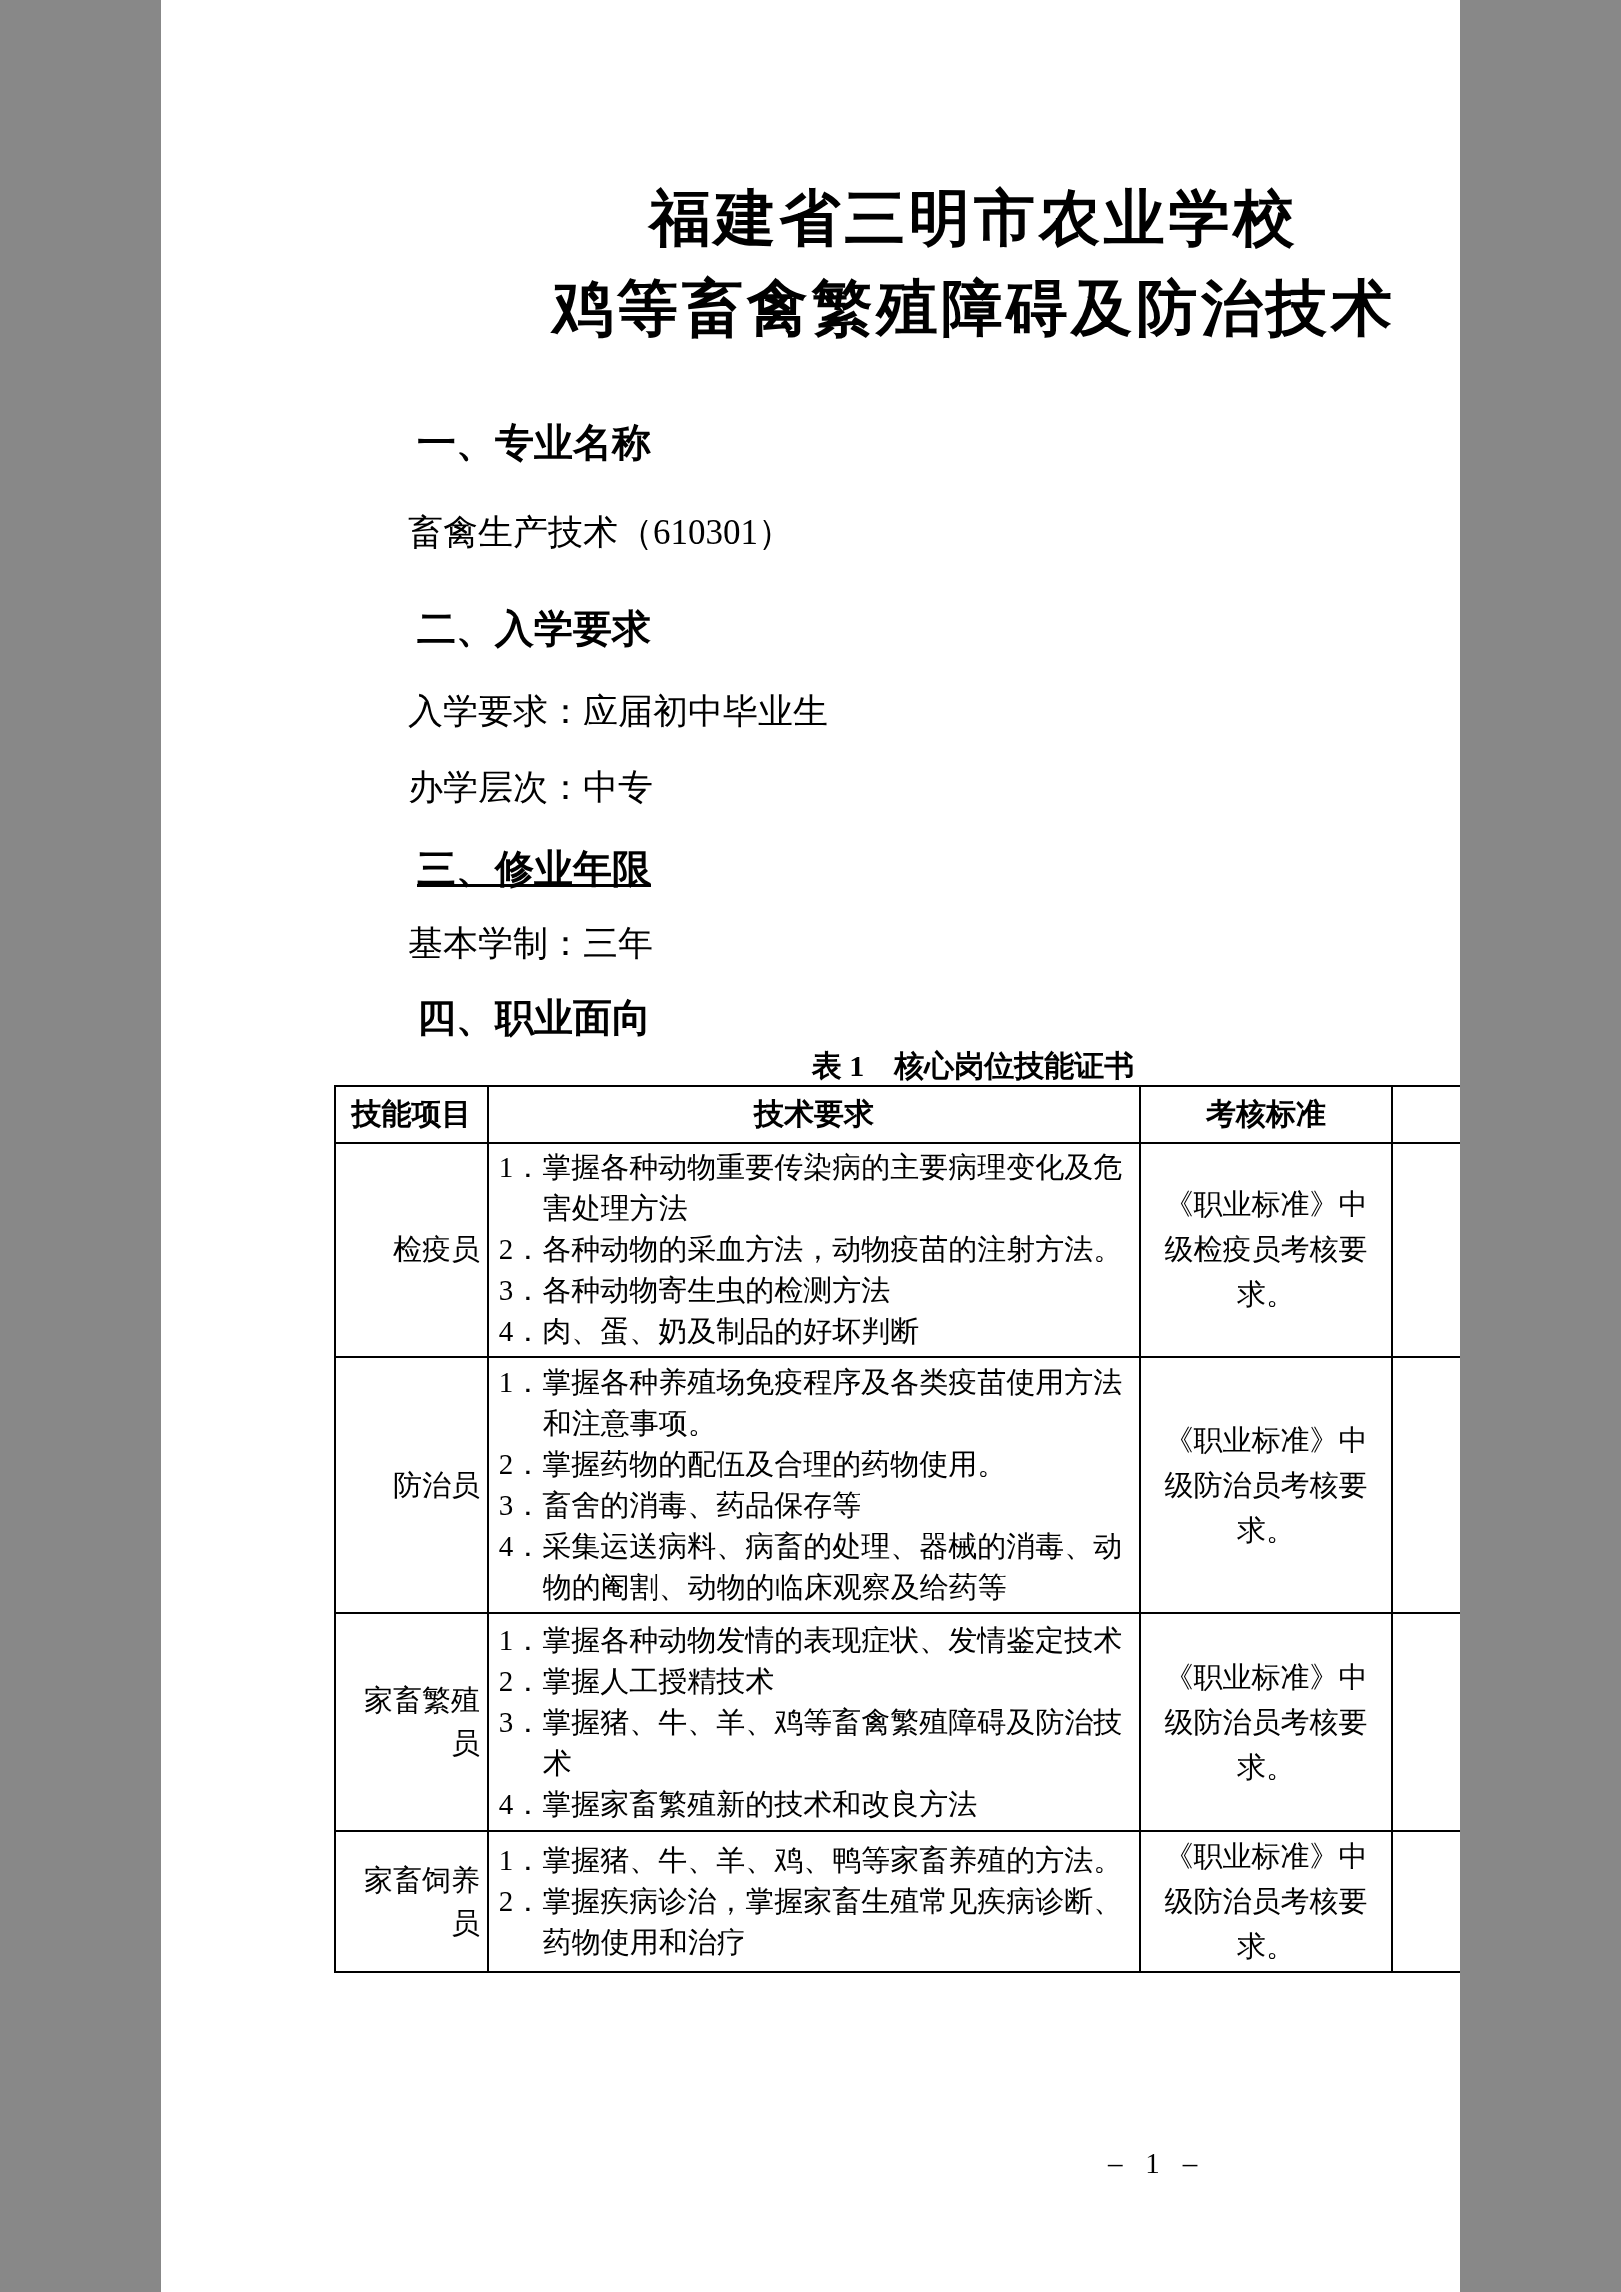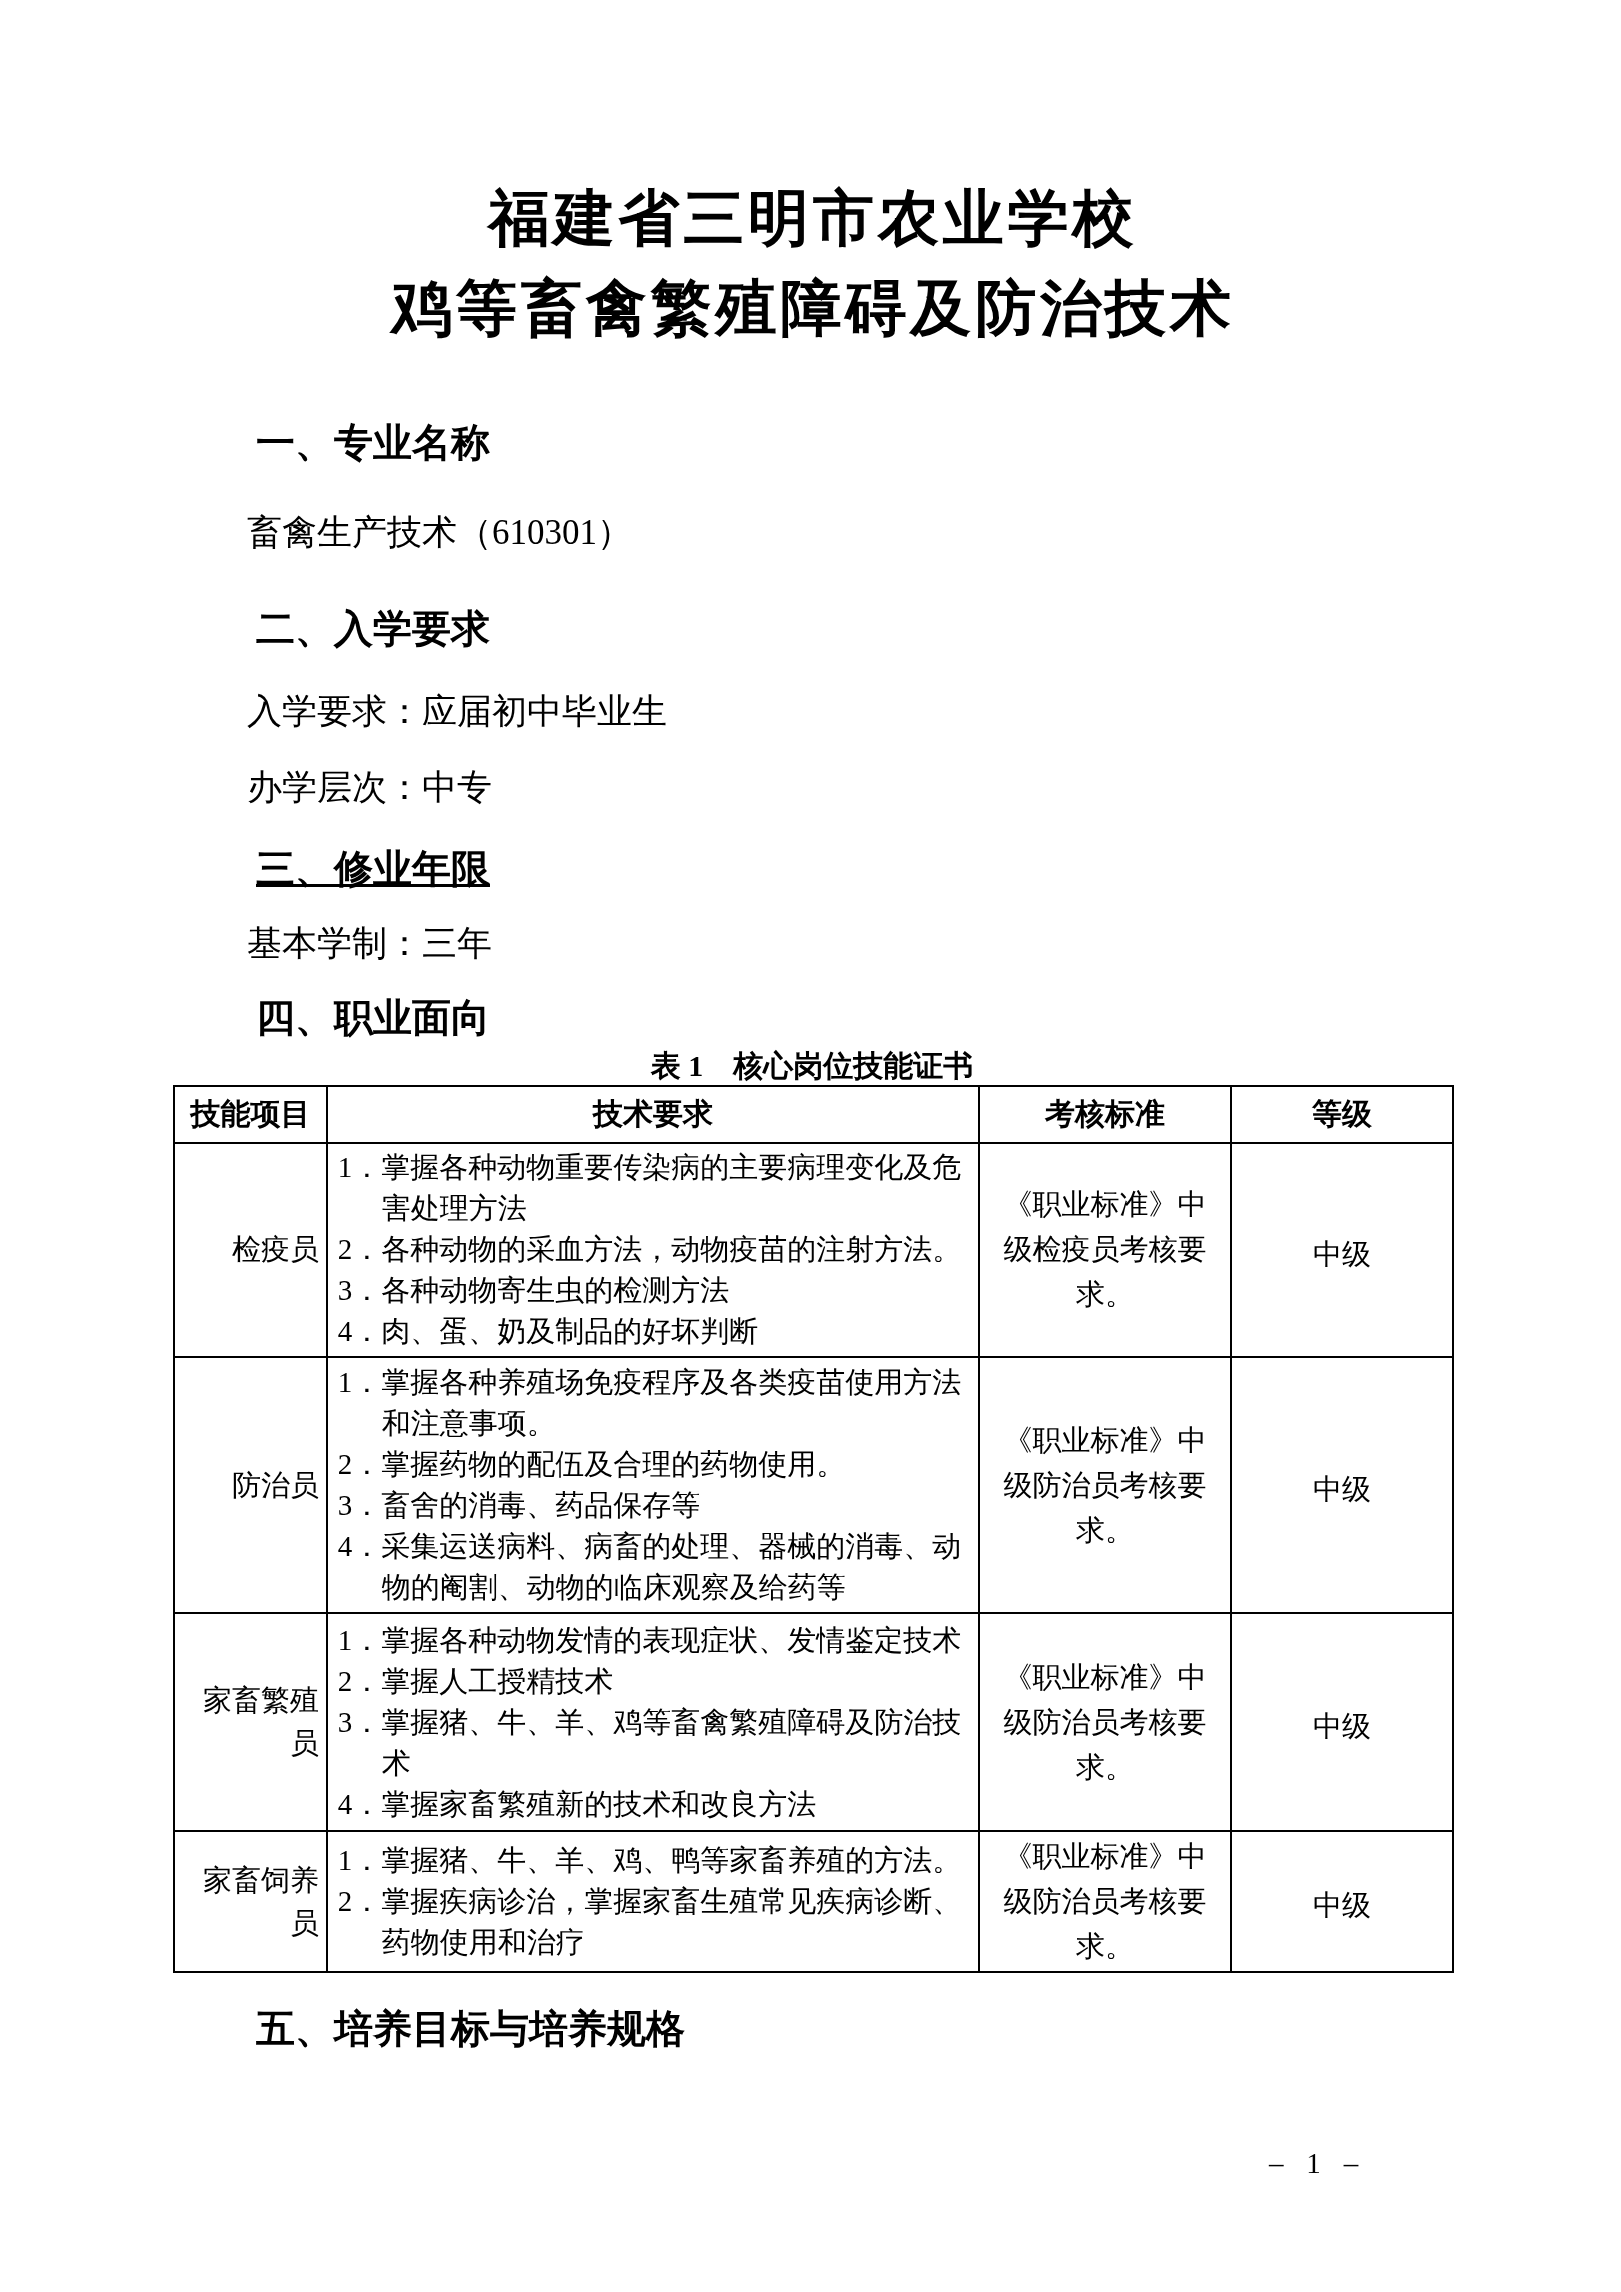--- a/index.html
+++ b/index.html
@@ -1,18 +1,18 @@
 <!DOCTYPE html>
 <html><head>
 <meta charset="utf-8">
 <style>
   html, body { margin: 0; padding: 0; background: #888; }
   .page {
     position: relative;
-    width: 1621px;
+    width: 1299px;
     height: 2293px;
     margin: 0 auto;
     background: #ffffff;
     color: #000;
     font-family: "Liberation Serif", "DejaVu Serif", serif;
     overflow: hidden;
   }
   .content {
     position: absolute;
     left: 173px;
@@ -194,19 +194,18 @@
         <td class="req-cell">
           <div class="req-item">1．掌握猪、牛、羊、鸡、鸭等家畜养殖的方法。</div>
           <div class="req-item">2．掌握疾病诊治，掌握家畜生殖常见疾病诊断、药物使用和治疗</div>
         </td>
         <td class="std-cell">《职业标准》中级防治员考核要求。</td>
         <td class="lvl-cell">中级</td>
       </tr>
     </tbody>
       </table>
 
-    <div class="s-heading heading-five">五、培养目标与培养规格</div>
 
   </div>
 
   <div class="page-number">– 1 –</div>
 </div>
 
 
 </body></html>

